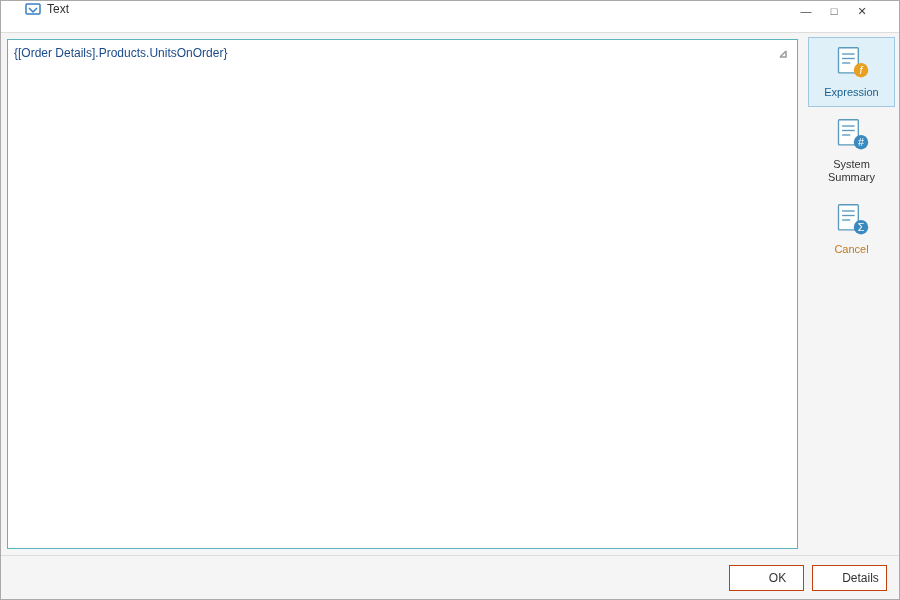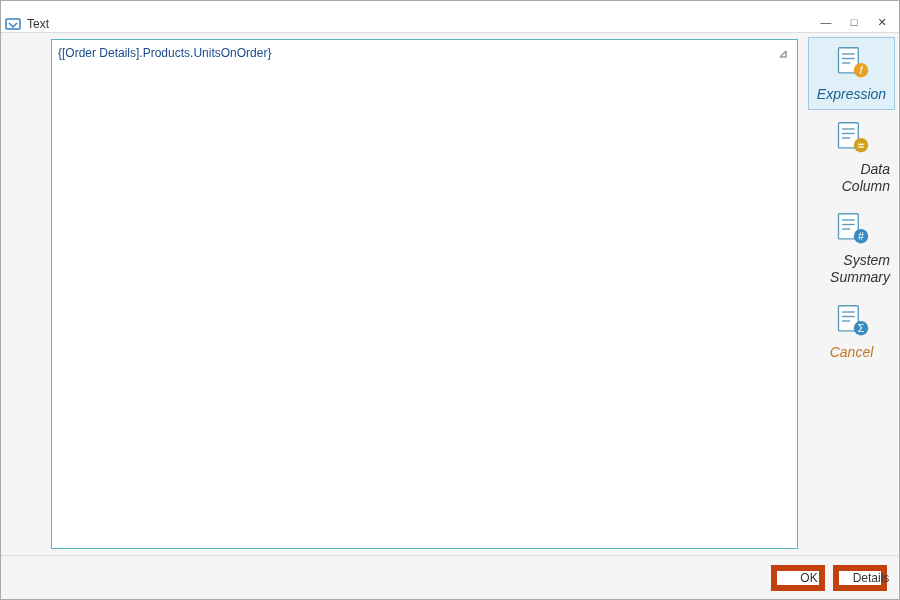--- a/index.html
+++ b/index.html
@@ -27,22 +27,22 @@
       display: flex;
       flex-direction: column;
       box-shadow: 2px 2px 8px rgba(0,0,0,0.3);
     }
 
     .title-bar {
       height: 32px;
       background: #ffffff;
       border-bottom: 1px solid #ddd;
       display: flex;
-      align-items: flex-end;
-      padding: 0 4px;
+      align-items: flex-start;
+      padding: 0 24px;
       justify-content: space-between;
       flex-shrink: 0;
     }
 
     .title-bar-left {
       display: flex;
       align-items: center;
       gap: 6px;
     }
 
@@ -74,21 +74,20 @@
       align-items: center;
       justify-content: center;
       font-size: 11px;
       color: #444;
     }
 
     .dialog-body {
       display: flex;
       flex: 1;
       overflow: hidden;
-      padding-left: 44px;
     }
 
     .main-area {
       flex: 1;
       display: flex;
       flex-direction: column;
       padding: 6px;
     }
 
     .text-area-container {
@@ -144,25 +143,24 @@
       gap: 4px;
       min-height: 70px;
     }
 
     .sidebar-btn.active {
       background: #e0f0f8;
       border: 1px solid #a0c8e0;
     }
 
     .sidebar-btn-label {
-      font-size: 14px;
+      font-size: 11px;
       color: #333;
-      text-align: right;
+      text-align: center;
       line-height: 1.2;
-      font-style: italic;
     }
 
     .sidebar-btn.active .sidebar-btn-label {
       color: #1a6090;
     }
 
     .sidebar-btn.summary .sidebar-btn-label {
       color: #c07820;
     }
 
@@ -181,24 +179,24 @@
       justify-content: flex-end;
       align-items: center;
       padding: 0 12px;
       gap: 8px;
       border-top: 1px solid #ddd;
       background: #f5f5f5;
       flex-shrink: 0;
     }
 
     .footer-btn {
-      width: 54px;
+      width: 75px;
       height: 26px;
       background: white;
-      border: 6px solid #c2410c;
+      border: 1px solid #c2410c;
       cursor: pointer;
       font-size: 12px;
       color: #333;
       display: flex;
       align-items: center;
       justify-content: center;
       padding-left: 22px;
     }
 
     
@@ -252,35 +250,20 @@
             <line x1="9" y1="10" x2="23" y2="10" stroke="#5a9abc" stroke-width="1.5"></line>
             <line x1="9" y1="15" x2="23" y2="15" stroke="#5a9abc" stroke-width="1.5"></line>
             <line x1="9" y1="20" x2="18" y2="20" stroke="#5a9abc" stroke-width="1.5"></line>
             <circle cx="30" cy="28" r="8" fill="#e8a020"></circle>
             <text x="30" y="32" text-anchor="middle" fill="white" font-size="10" font-style="italic" font-family="serif">f</text>
           </svg>
         </div>
         <span class="sidebar-btn-label">Expression</span>
       </button>
 
-      <button class="sidebar-btn">
-        <div class="icon-container">
-          <svg class="icon-svg" viewBox="0 0 40 40">
-            <rect x="5" y="3" width="22" height="28" rx="1" fill="white" stroke="#5a9abc" stroke-width="1.5"></rect>
-            <line x1="9" y1="10" x2="23" y2="10" stroke="#5a9abc" stroke-width="1.5"></line>
-            <line x1="9" y1="15" x2="23" y2="15" stroke="#5a9abc" stroke-width="1.5"></line>
-            <line x1="9" y1="20" x2="18" y2="20" stroke="#5a9abc" stroke-width="1.5"></line>
-            <circle cx="30" cy="28" r="8" fill="#d4a020"></circle>
-            <rect x="25" y="24" width="10" height="8" rx="0" fill="#d4a020"></rect>
-            <line x1="27" y1="27" x2="33" y2="27" stroke="white" stroke-width="1.5"></line>
-            <line x1="27" y1="30" x2="33" y2="30" stroke="white" stroke-width="1.5"></line>
-          </svg>
-        </div>
-        <span class="sidebar-btn-label">Data Column</span>
-      </button>
 
       <button class="sidebar-btn">
         <div class="icon-container">
           <svg class="icon-svg" viewBox="0 0 40 40">
             <rect x="5" y="3" width="22" height="28" rx="1" fill="white" stroke="#5a9abc" stroke-width="1.5"></rect>
             <line x1="9" y1="10" x2="23" y2="10" stroke="#5a9abc" stroke-width="1.5"></line>
             <line x1="9" y1="15" x2="23" y2="15" stroke="#5a9abc" stroke-width="1.5"></line>
             <line x1="9" y1="20" x2="18" y2="20" stroke="#5a9abc" stroke-width="1.5"></line>
             <circle cx="30" cy="28" r="8" fill="#3a8ac0"></circle>
             <text x="30" y="32" text-anchor="middle" fill="white" font-size="9" font-family="monospace">#</text>

